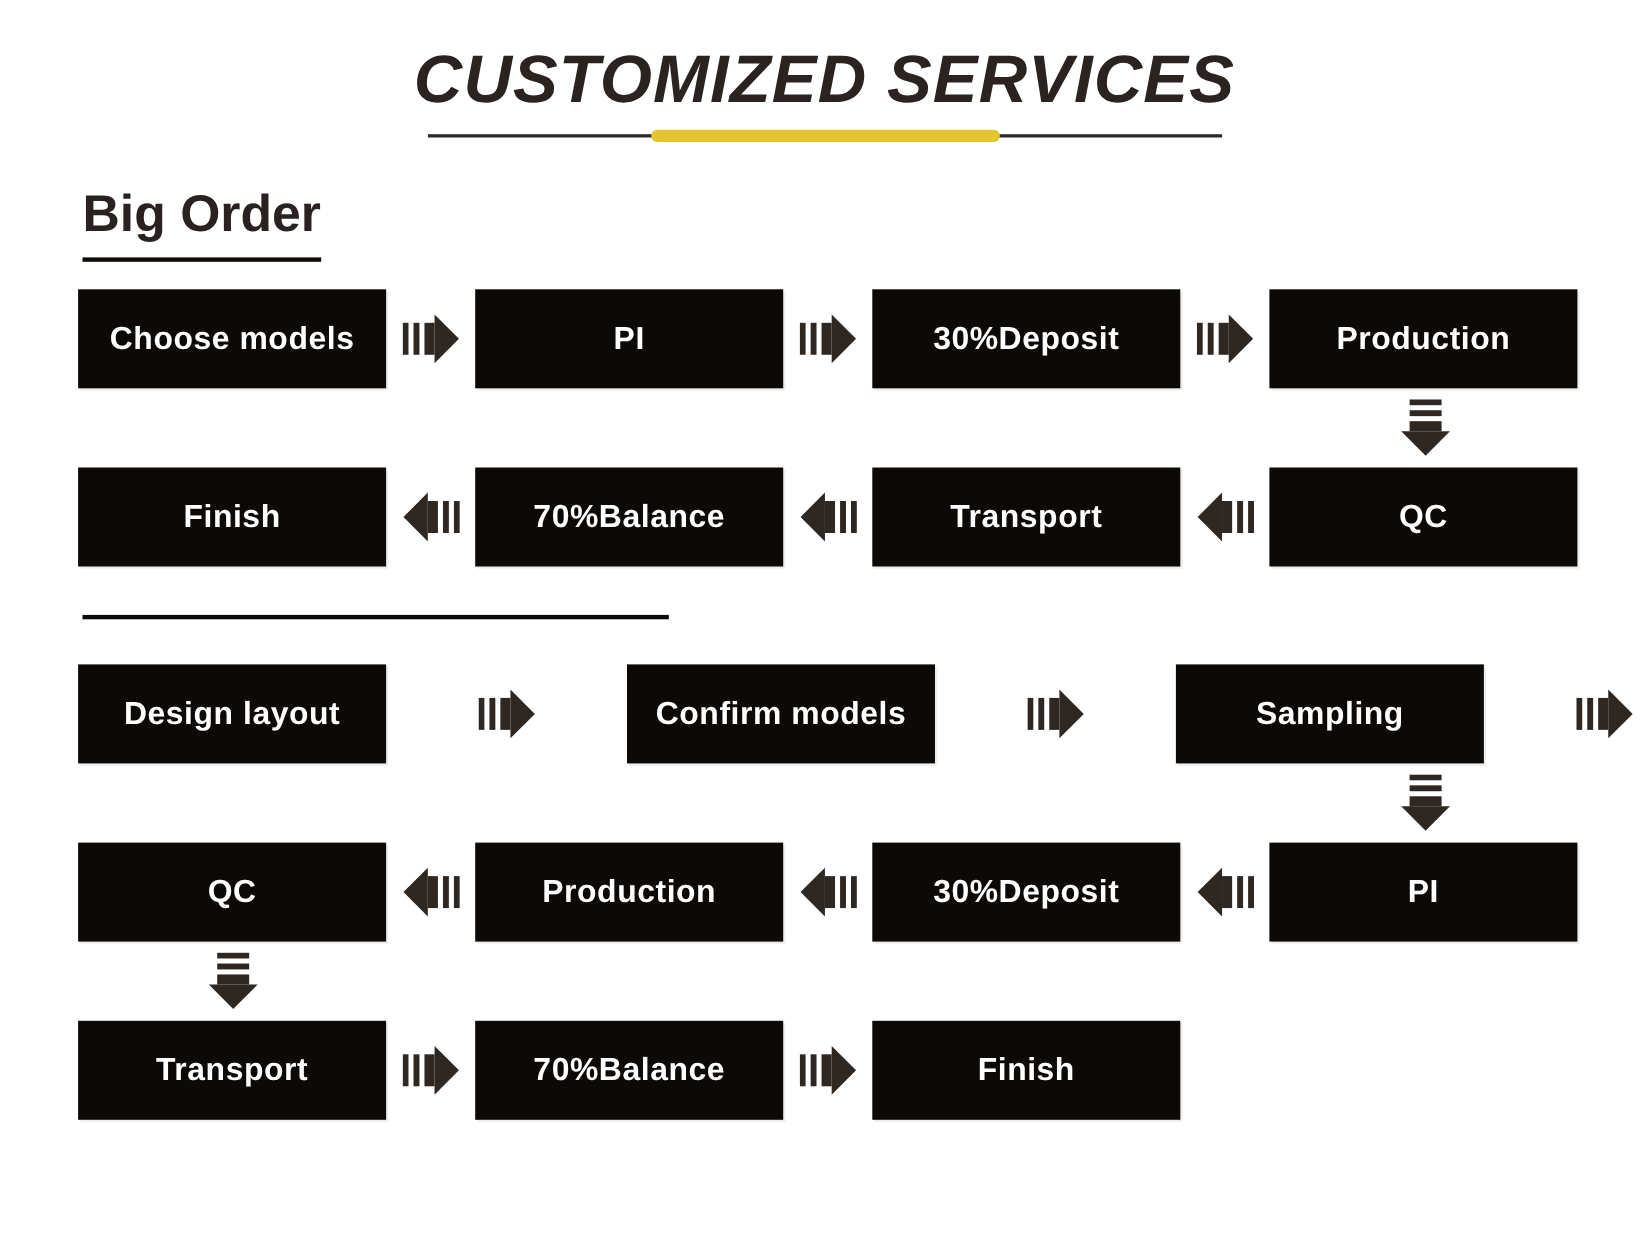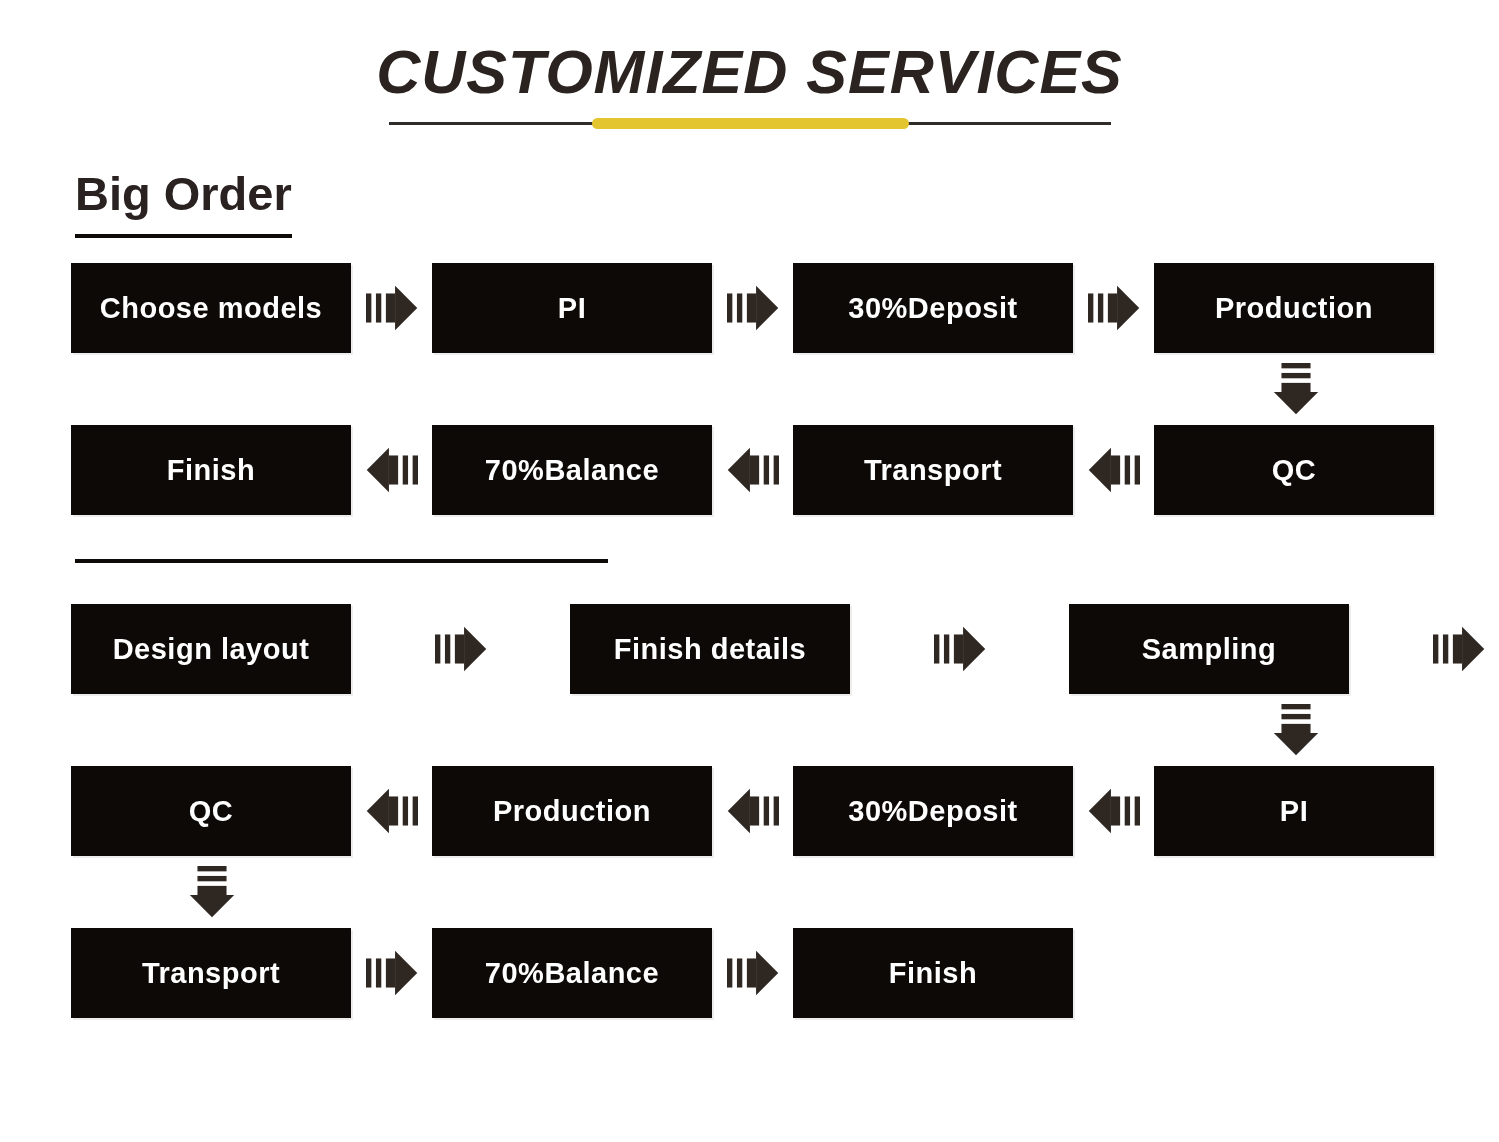--- a/index.html
+++ b/index.html
@@ -255,21 +255,21 @@
         <span class="arrow-glyph dir-right">
   <svg viewBox="0 0 68 68" xmlns="http://www.w3.org/2000/svg" aria-hidden="true">
     <rect x="0" y="15" width="7" height="38"></rect>
     <rect x="13" y="15" width="7" height="38"></rect>
     <rect x="26" y="15" width="12" height="38"></rect>
     <polygon points="38,5 67,34 38,63"></polygon>
   </svg>
 </span>
       </div>
       <div class="flow-box">
-        <span>Finish details</span>
+        <span>Confirm models</span>
       </div>
       <div class="arrow-cell">
         <span class="arrow-glyph dir-right">
   <svg viewBox="0 0 68 68" xmlns="http://www.w3.org/2000/svg" aria-hidden="true">
     <rect x="0" y="15" width="7" height="38"></rect>
     <rect x="13" y="15" width="7" height="38"></rect>
     <rect x="26" y="15" width="12" height="38"></rect>
     <polygon points="38,5 67,34 38,63"></polygon>
   </svg>
 </span>

